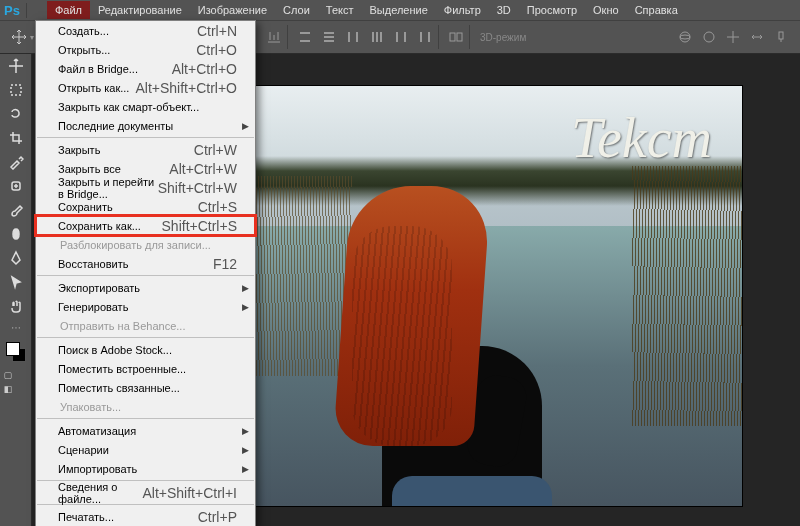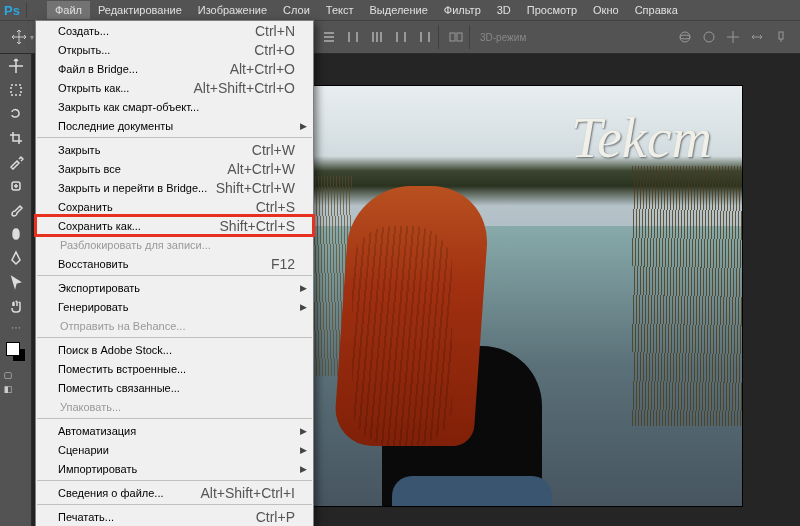--- a/index.html
+++ b/index.html
@@ -1,21 +1,21 @@
 <!DOCTYPE html>
 <html><head>
 <meta charset="utf-8">
 <style>
 * { margin: 0; padding: 0; box-sizing: border-box; font-family: "Segoe UI", Tahoma, Arial, sans-serif; }
 body { background: #535353; width: 800px; height: 526px; overflow: hidden; position: relative; }
 
 .menubar { background: #535353; height: 20px; display: flex; align-items: center; padding: 0 4px; color: #e0e0e0; font-size: 11px; }
 .logo { color: #2aa8e0; font-weight: bold; font-size: 13px; margin-right: 20px; border-right: 1px solid #404040; padding-right: 6px; }
 .menubar-item { padding: 3px 8px; cursor: default; }
-.menubar-item.active { background: #737373; }
+.menubar-item.active { background: #7f1d1d; }
 
 .optbar { background: #535353; height: 34px; border-top: 1px solid #404040; border-bottom: 1px solid #2b2b2b; display: flex; align-items: center; padding: 0 6px; gap: 4px; }
 .optbar .group { display: flex; align-items: center; gap: 2px; padding: 0 4px; border-right: 1px solid #404040; height: 24px; }
 .opt-icon { width: 18px; height: 18px; display: flex; align-items: center; justify-content: center; color: #ccc; font-size: 12px; }
 .opt-icon svg { width: 16px; height: 16px; }
 .opt-dd { width: 8px; height: 8px; color: #999; font-size: 8px; }
 .tools { position: absolute; left: 0; top: 54px; width: 32px; background: #535353; height: 472px; border-right: 1px solid #2b2b2b; }
 .tool { width: 32px; height: 24px; display: flex; align-items: center; justify-content: center; color: #ddd; }
 .tool svg { width: 16px; height: 16px; stroke: #ddd; fill: none; stroke-width: 1.5; }
 .swatch { width: 20px; height: 20px; margin: 6px auto; position: relative; }
@@ -33,21 +33,21 @@
 .reeds-r { position: absolute; top: 80px; right: -10px; width: 120px; height: 260px; background: repeating-linear-gradient(92deg, #4a3a1a 0 1px, transparent 1px 3px); opacity: 0.8; }
 .water { position: absolute; top: 140px; left: 0; right: 0; bottom: 0; background: linear-gradient(to bottom, #8aa, #5a7078 50%, #475560); }
 .figure { position: absolute; bottom: -20px; left: 140px; width: 240px; height: 340px; }
 .hair { position: absolute; top: 0; left: 20px; width: 140px; height: 260px; background: linear-gradient(to bottom, #b85020, #a03010 40%, #802008); border-radius: 60px 60px 20px 40px; transform: skewX(-4deg); }
 .hair-strand { position: absolute; top: 40px; left: 30px; width: 100px; height: 220px; background: repeating-linear-gradient(95deg, rgba(0,0,0,0.15) 0 2px, transparent 2px 6px); border-radius: 40px; }
 .body { position: absolute; bottom: 0; left: 60px; width: 160px; height: 180px; background: #0a0a0a; border-radius: 40px 60px 10px 10px; }
 .arm { position: absolute; bottom: 60px; left: 150px; width: 50px; height: 90px; background: #0a0a0a; border-radius: 20px; transform: rotate(10deg); }
 .jeans { position: absolute; bottom: -10px; left: 70px; width: 160px; height: 60px; background: #3a5570; border-radius: 20px 20px 0 0; }
 .image-text { position: absolute; top: 20px; right: 30px; font-family: "Old English Text MT", "Times New Roman", serif; font-size: 56px; color: #f0f0e8; font-style: italic; text-shadow: 1px 1px 2px rgba(0,0,0,0.5); }
 
-.dropdown { position: absolute; left: 35px; top: 20px; width: 279px; background: #f0f0f0; border: 1px solid #808080; box-shadow: 3px 3px 8px rgba(0,0,0,0.5); font-size: 11px; color: #000; z-index: 100; }
+.dropdown { position: absolute; left: 35px; top: 20px; width: 221px; background: #f0f0f0; border: 1px solid #808080; box-shadow: 3px 3px 8px rgba(0,0,0,0.5); font-size: 11px; color: #000; z-index: 100; }
 .menu-item { display: flex; justify-content: space-between; align-items: center; padding: 3px 18px 3px 22px; height: 19px; cursor: default; position: relative; }
 .menu-item.disabled { color: #999; padding-left: 24px; }
 .menu-item.highlighted { outline: 3px solid #e83020; outline-offset: -1px; }
 .menu-sep { height: 1px; background: #c0c0c0; margin: 2px 1px; }
 .shortcut { color: #555; font-size: 14px; }
 .submenu-arrow { position: absolute; right: 6px; font-size: 9px; color: #444; }
 </style>
 </head>
 <body>
 

